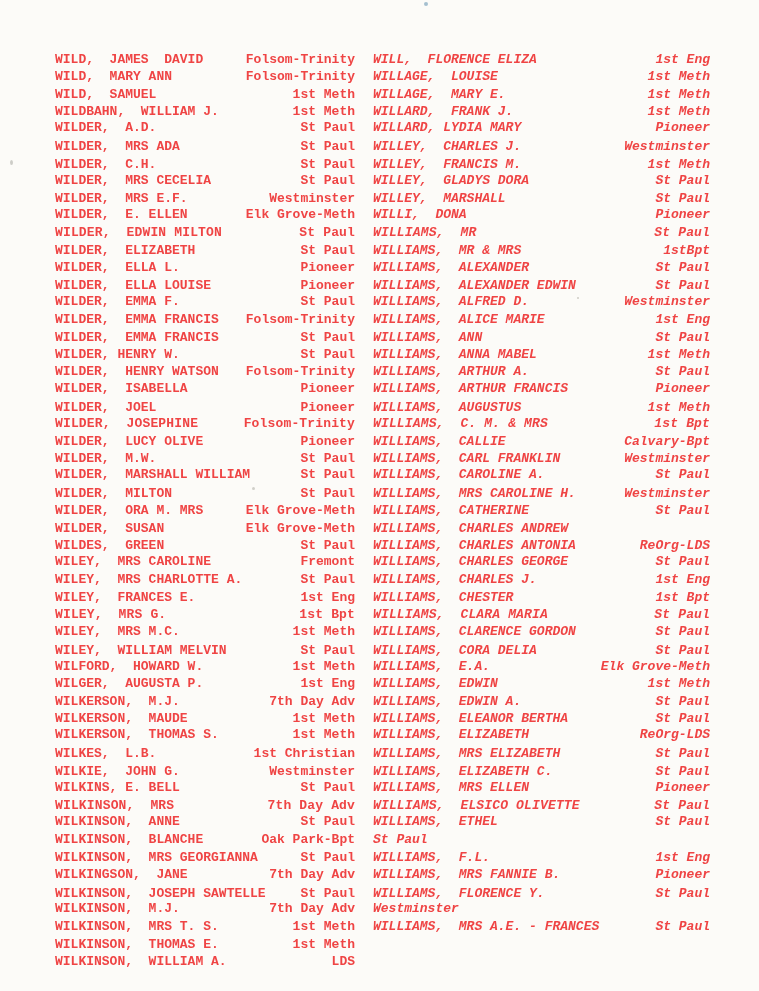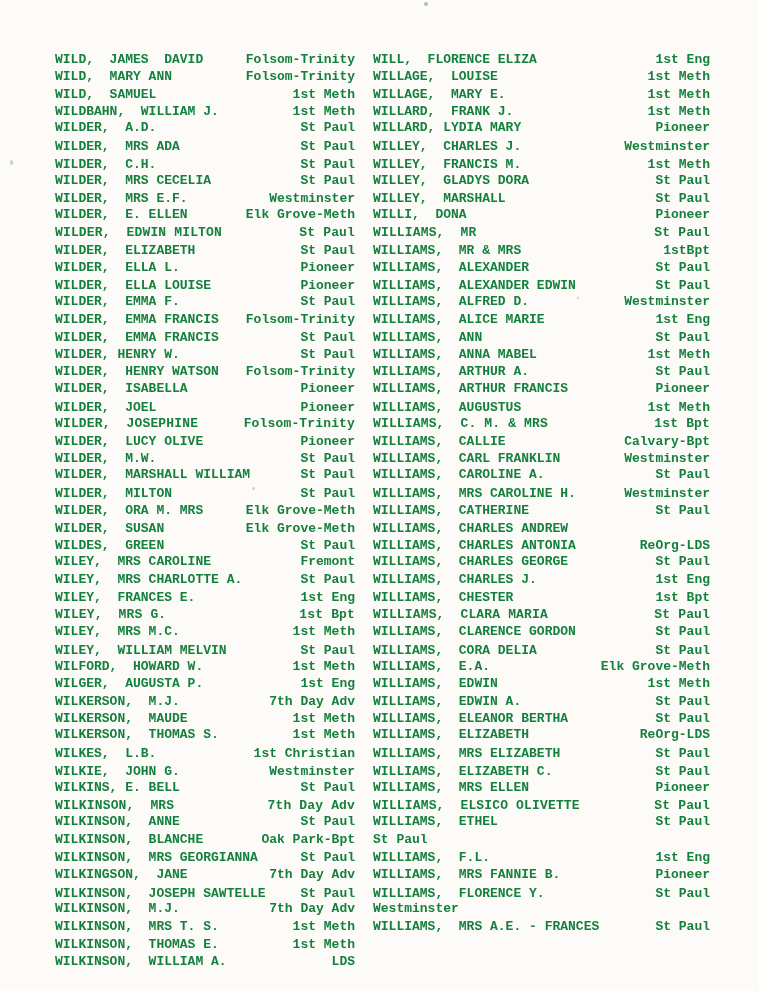--- a/index.html
+++ b/index.html
@@ -11,28 +11,28 @@
     background: #ffffff;
   }
   .sheet {
     position: relative;
     width: 759px;
     height: 991px;
     background: #fcfbf8;
     font-family: "Liberation Mono", "DejaVu Sans Mono", monospace;
     font-weight: bold;
     font-size: 13px;
-    color: #15803d;
+    color: #ef4444;
   }
   .col {
     position: absolute;
     top: 51px;
   }
   .col-left  { left: 55px;  width: 300px; }
-  .col-right { left: 373px; width: 337px; }
+  .col-right { left: 373px; width: 337px; font-style: italic; }
   .row {
     display: flex;
     justify-content: space-between;
     height: 17.35px;
     line-height: 17.35px;
     white-space: pre;
   }
   .row .nm { text-align: left; }
   .row .ch { text-align: right; }
   .wrap-row {

